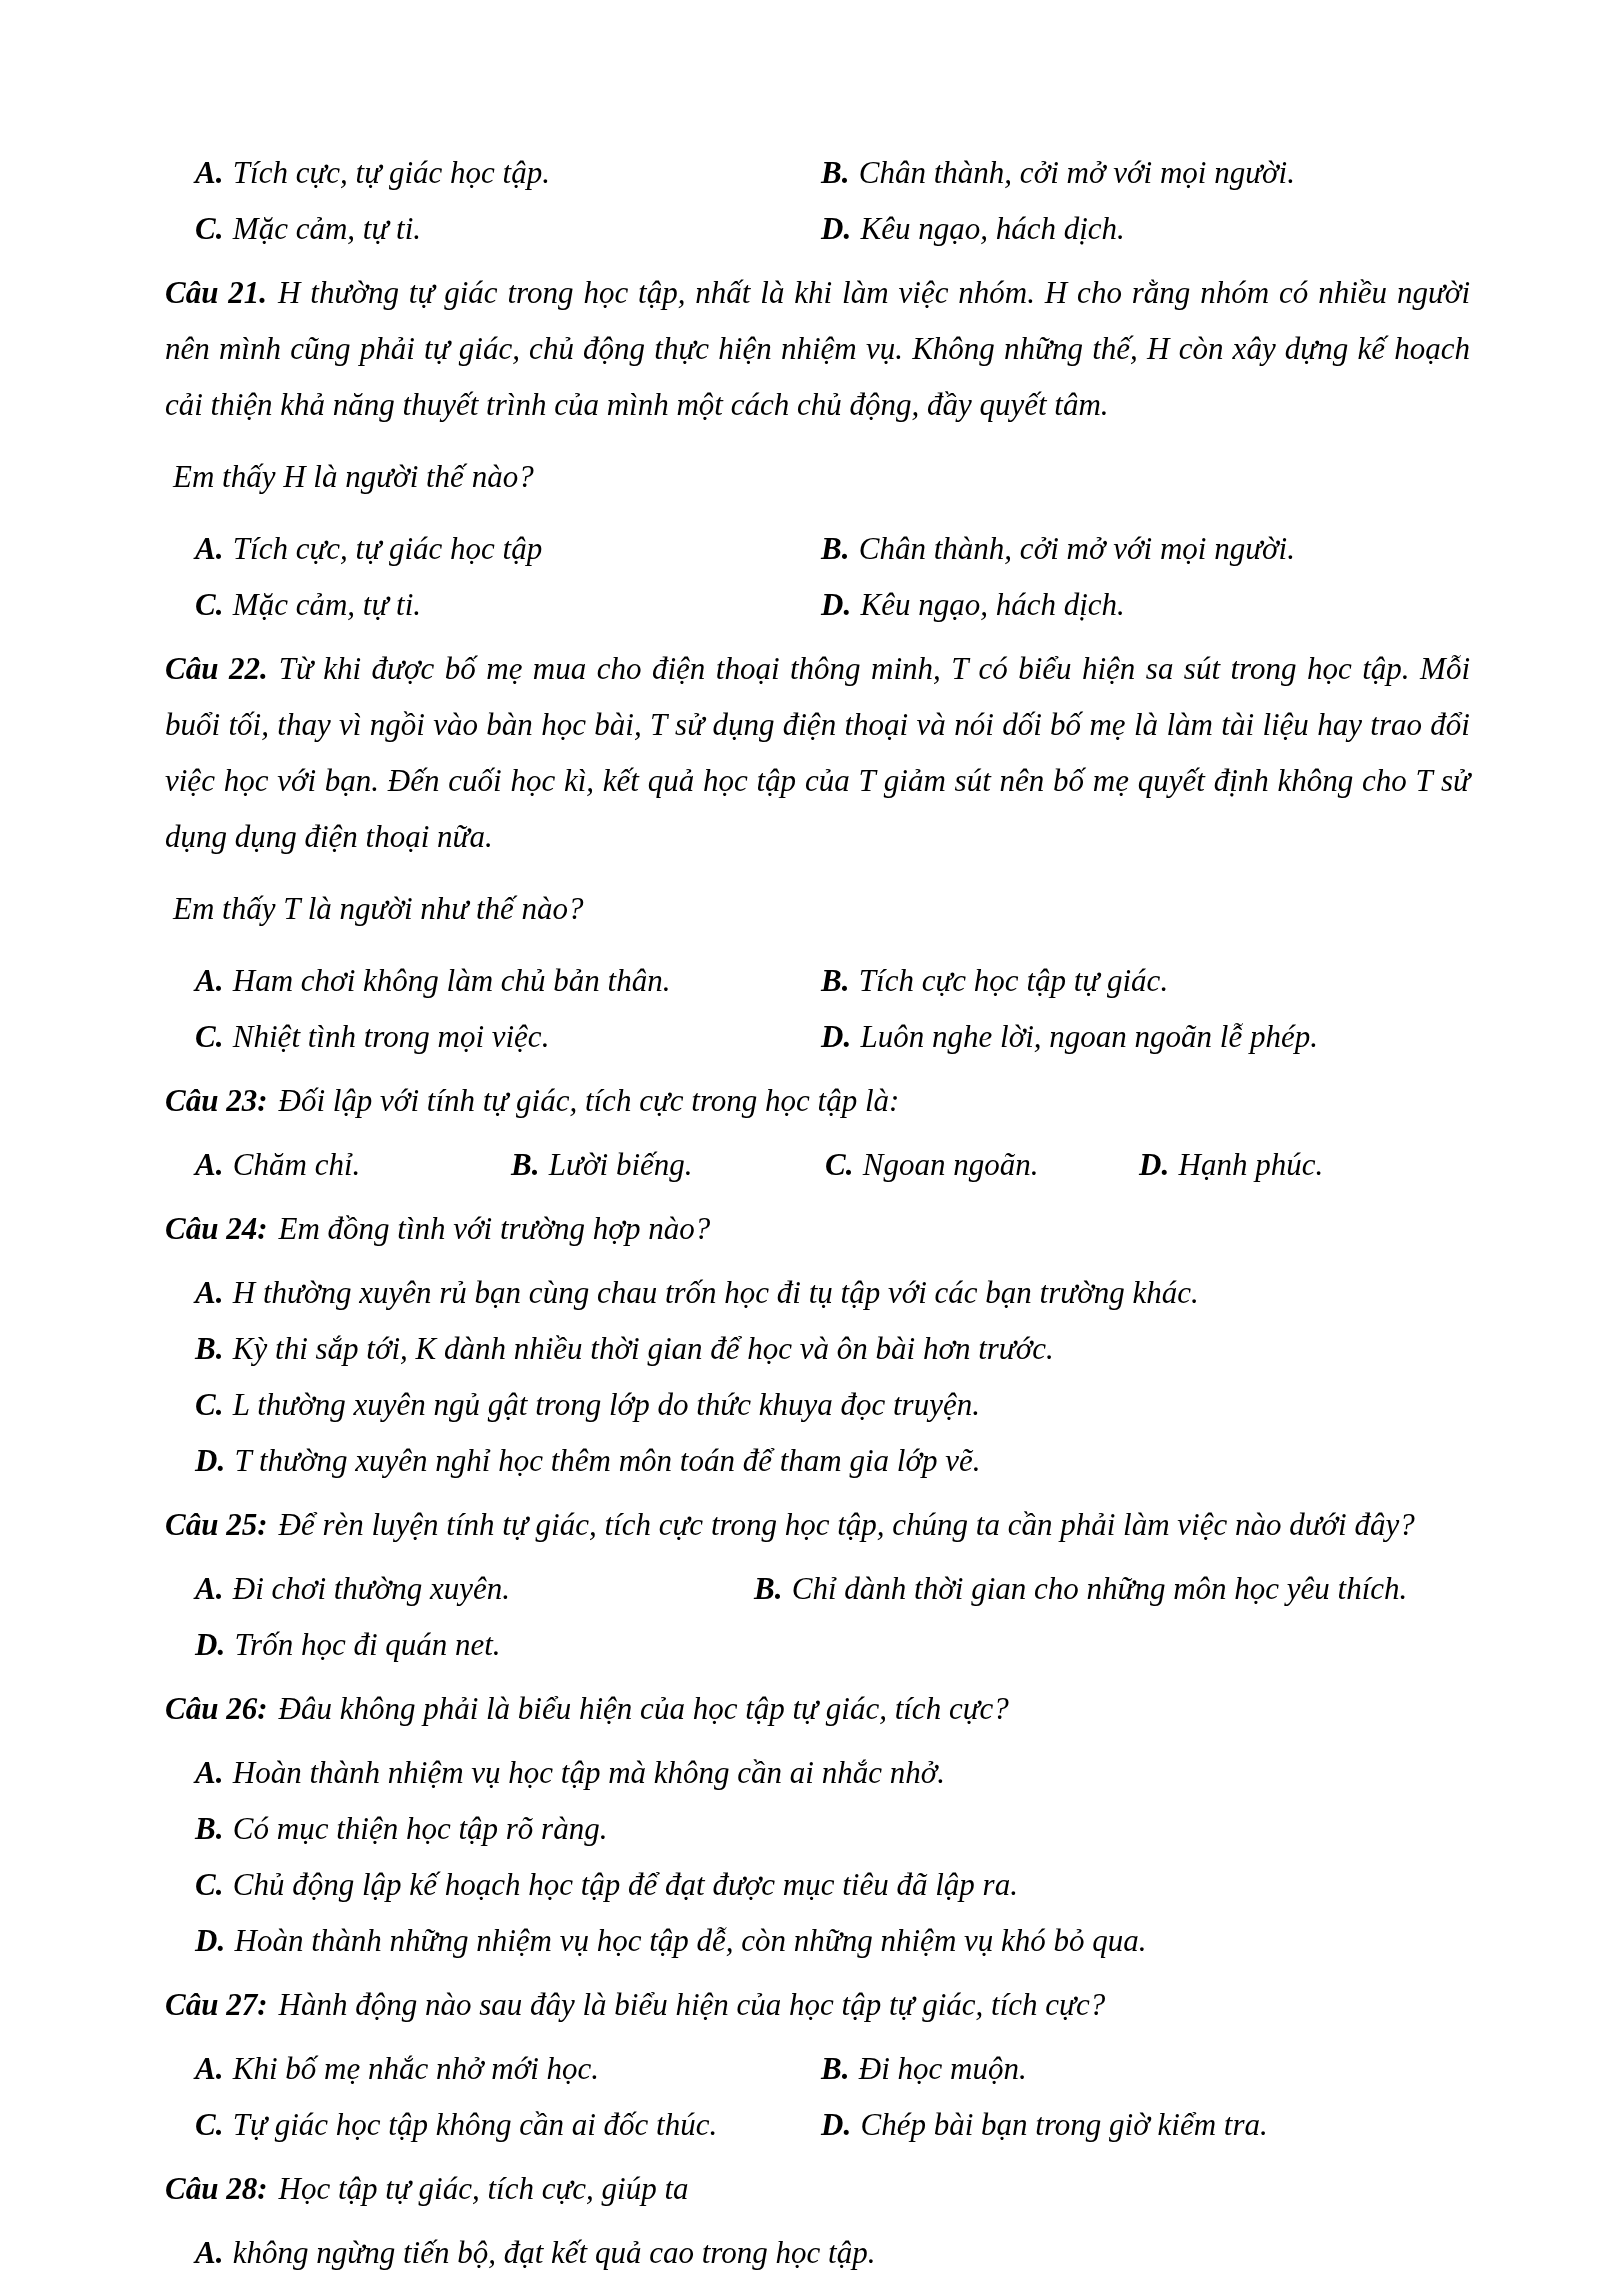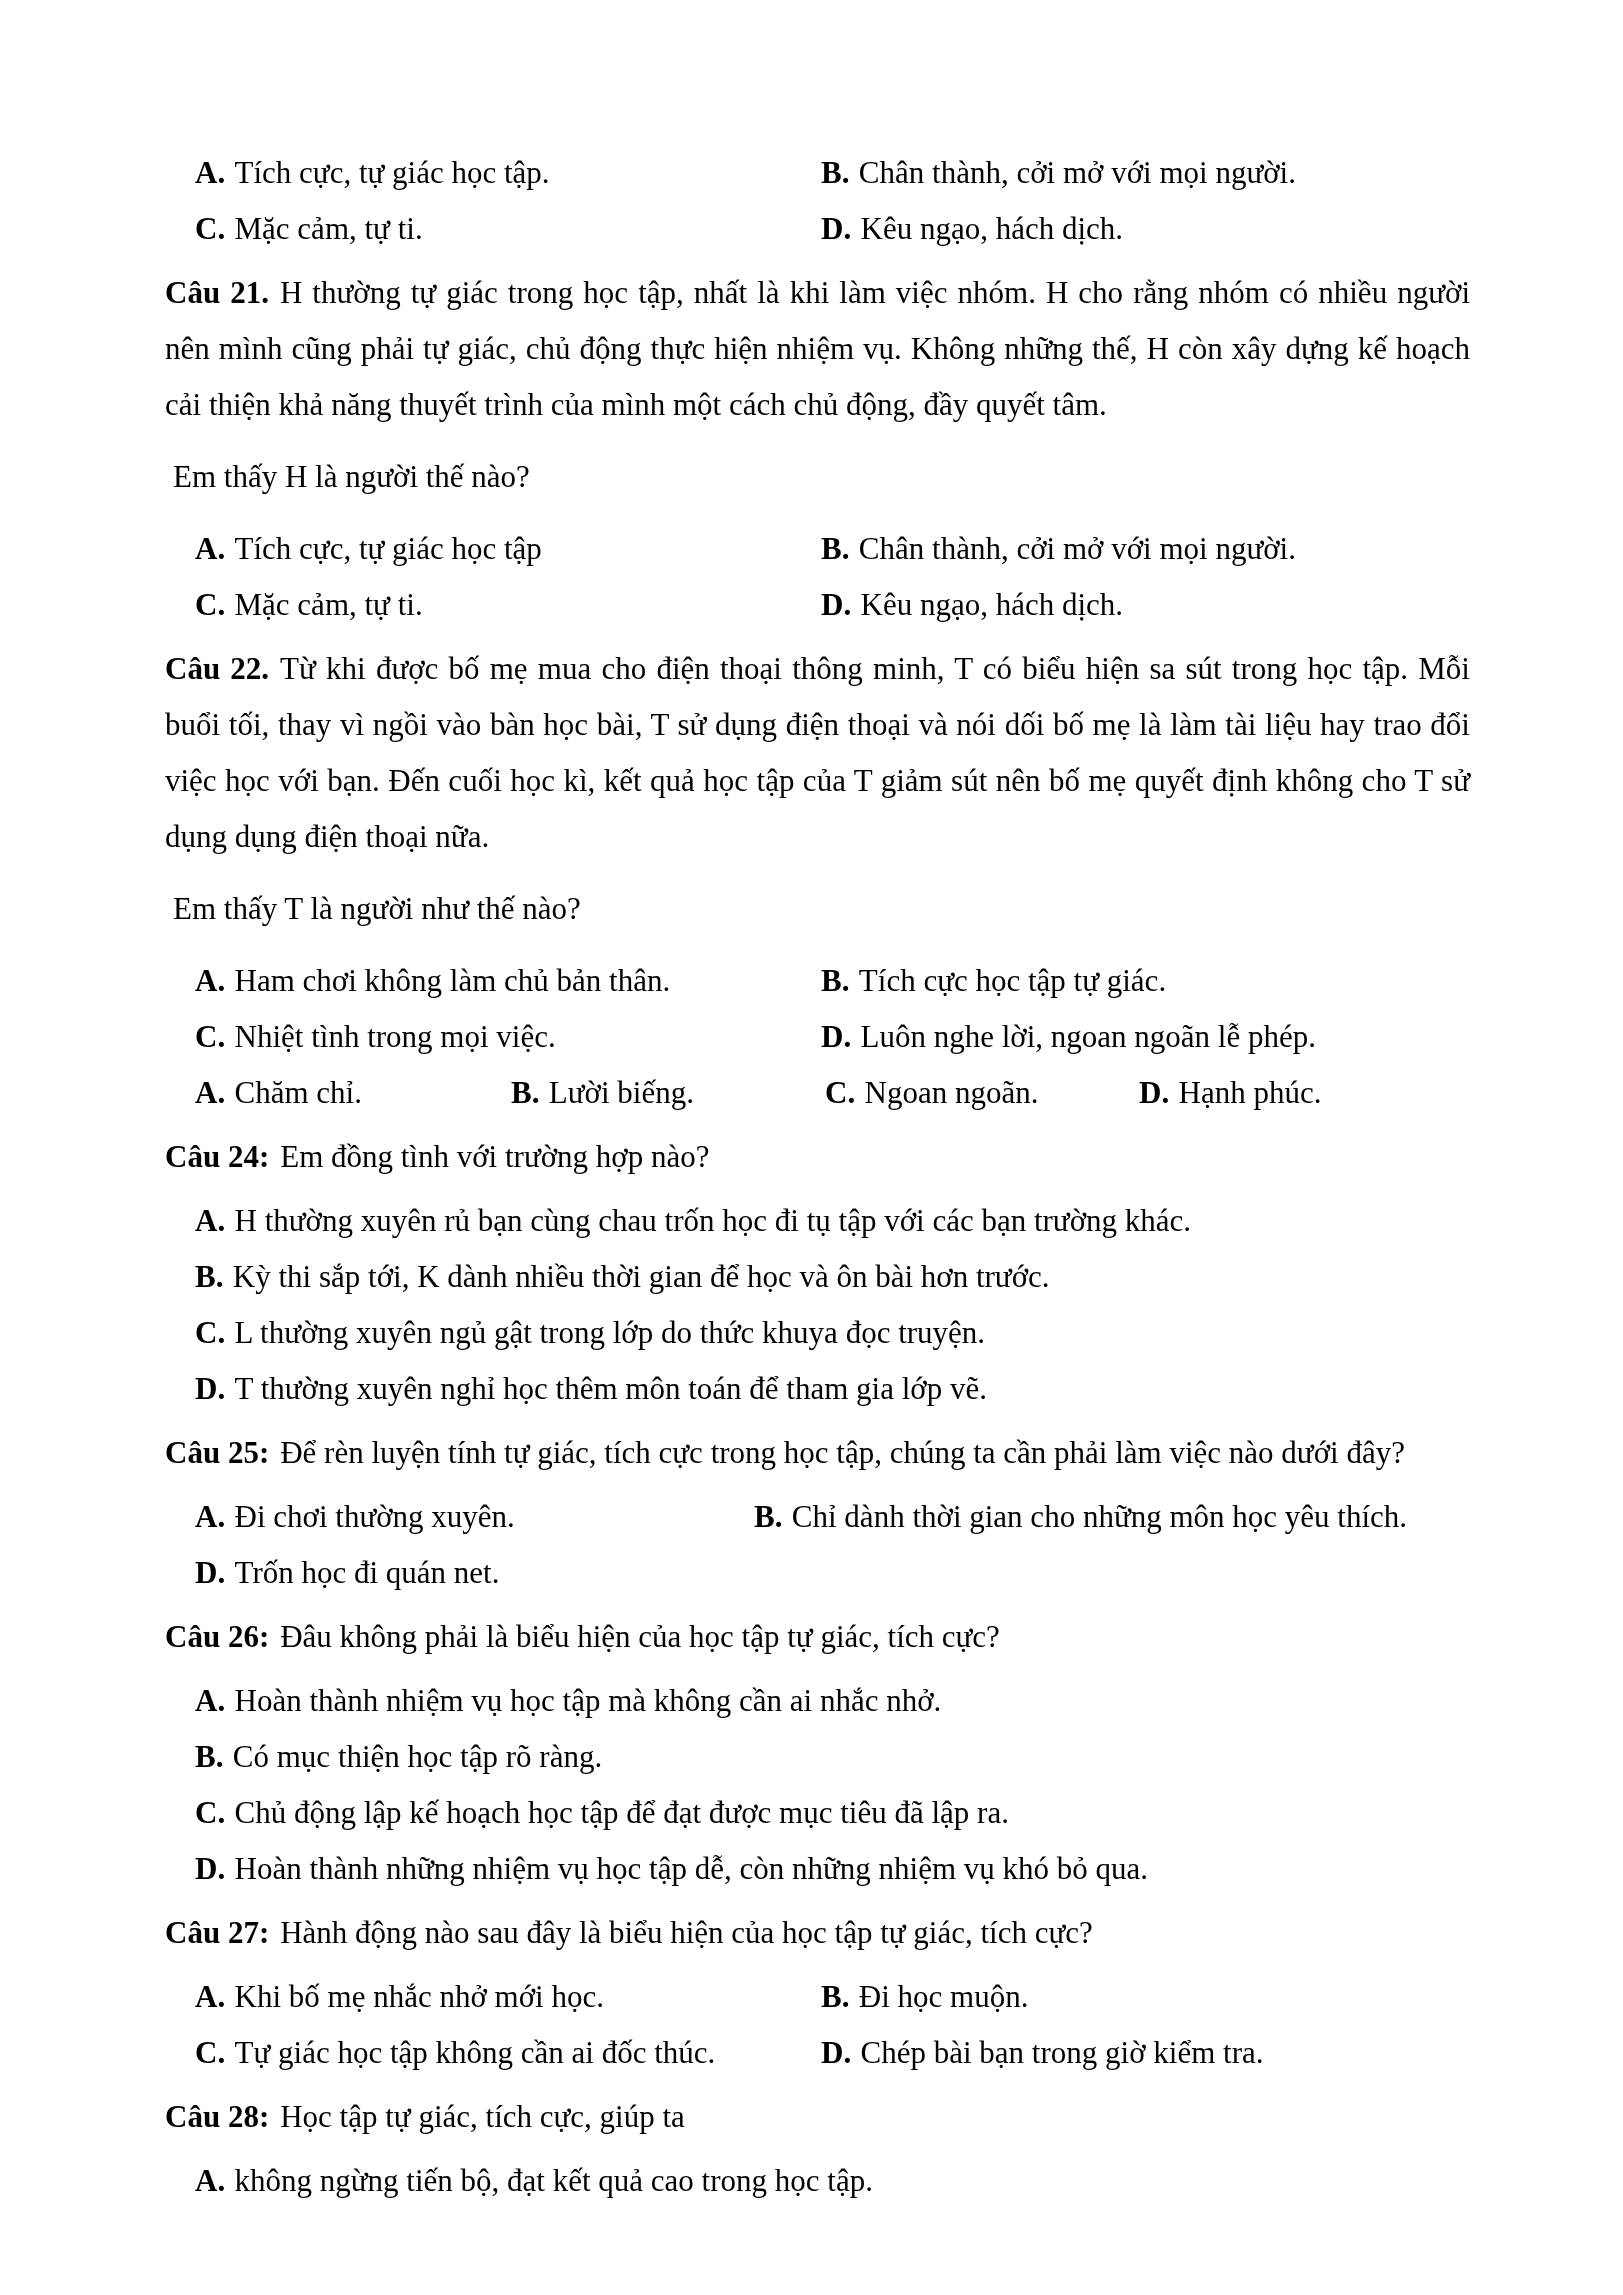--- a/index.html
+++ b/index.html
@@ -9,20 +9,21 @@
     height:2295px;
     margin:0 auto;
     background:#ffffff;
     color:#000000;
     font-family:"Liberation Serif","DejaVu Serif",serif;
     font-size:31px;
     line-height:56px;
     box-sizing:border-box;
     padding:145px 145px 0 157px;
     overflow:hidden;
+    font-style:italic;
   }
   .q{margin:8px;text-align:justify;}
   .plain{margin:16px;text-align:left;}
   .qlbl{font-weight:bold;margin-right:11px;}
   .lbl{font-weight:bold;margin-right:9.4px;}
   .optrow{display:grid;grid-template-columns:626px 1fr;padding-left:38px;margin:0;}
   .optrow.narrow{grid-template-columns:559px 1fr;}
   .optrow4{display:grid;grid-template-columns:316px 314px 314px 1fr;padding-left:38px;margin:0;}
   .optline{padding-left:38px;margin:0;}
   .opt{white-space:nowrap;overflow:visible;}
@@ -60,20 +61,23 @@
   <p class="plain">Em thấy T là người như thế nào?</p>
   <div class="optrow">
     <span class="opt"><b class="lbl">A.</b><span>Ham chơi không làm chủ bản thân.</span></span>
     <span class="opt"><b class="lbl">B.</b><span>Tích cực học tập tự giác.</span></span>
   </div>
   <div class="optrow">
     <span class="opt"><b class="lbl">C.</b><span>Nhiệt tình trong mọi việc.</span></span>
     <span class="opt"><b class="lbl">D.</b><span>Luôn nghe lời, ngoan ngoãn lễ phép.</span></span>
   </div>
 
+  <p class="q">
+    <b class="qlbl">Câu 23:</b><span>Đối lập với tính tự giác, tích cực trong học tập là:</span>
+  </p>
   <div class="optrow4">
     <span class="opt"><b class="lbl">A.</b><span>Chăm chỉ.</span></span>
     <span class="opt"><b class="lbl">B.</b><span>Lười biếng.</span></span>
     <span class="opt"><b class="lbl">C.</b><span>Ngoan ngoãn.</span></span>
     <span class="opt"><b class="lbl">D.</b><span>Hạnh phúc.</span></span>
   </div>
 
   <p class="q">
     <b class="qlbl">Câu 24:</b><span>Em đồng tình với trường hợp nào?</span>
   </p>

